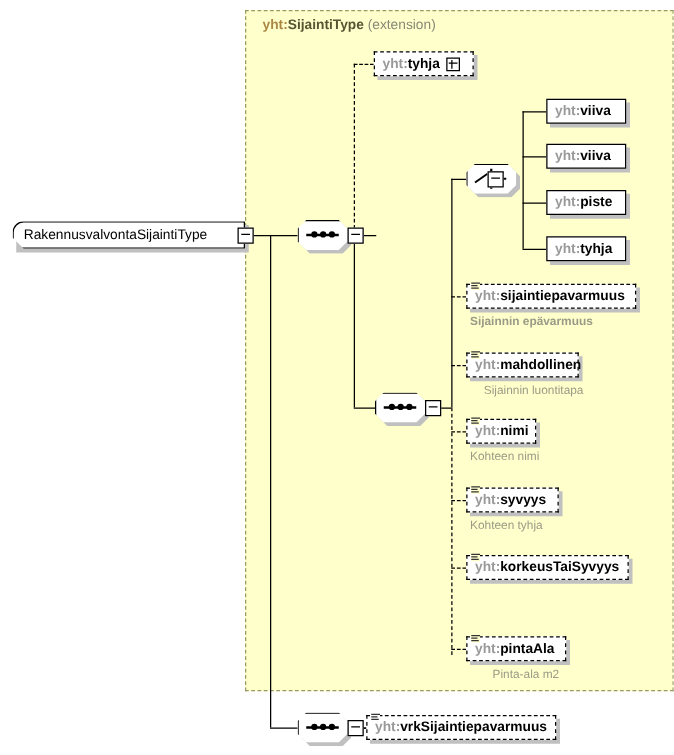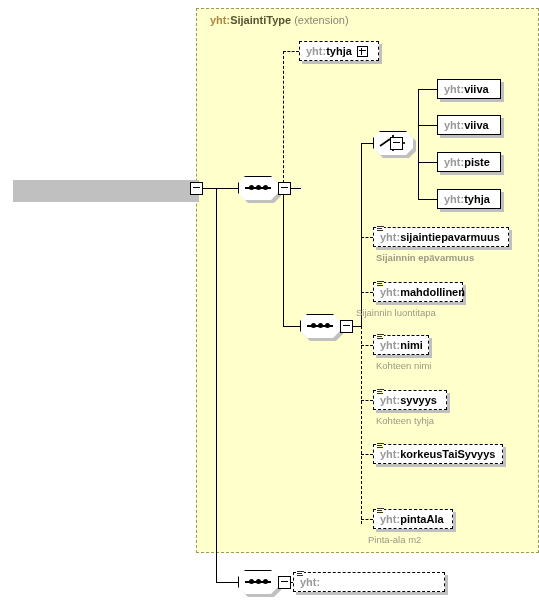--- a/index.html
+++ b/index.html
@@ -184,20 +184,23 @@
   <div class="ln v" style="left:418px;top:89px;height:110px;"></div>
   <div class="ln h" style="left:418px;top:89px;width:19px;"></div>
   <div class="ln h" style="left:418px;top:125px;width:19px;"></div>
   <div class="ln h" style="left:418px;top:162px;width:19px;"></div>
   <div class="ln h" style="left:418px;top:199px;width:19px;"></div>
 
   <div class="ln h" style="left:289px;top:582px;width:8px;"></div>
   <div class="dln h" style="left:283px;top:582px;width:10px;"></div>
 
   <div class="shadow" style="left:13px;top:180px;width:186px;height:22px;"></div>
+  <div class="rootbox" style="left:10px;top:177px;width:186px;height:22px;">
+    <span>RakennusvalvontaSijaintiType</span>
+  </div>
   <div class="minus" style="left:190px;top:182px;"></div>
 
   <div class="comp" style="left:238px;top:176px;">
     <div class="octsh"></div>
     <div class="oct"></div>
     <div class="seqg">
         <i></i>
         <i></i>
         <i></i>
       </div>
@@ -287,21 +290,21 @@
   <div class="shadow" style="left:376px;top:285px;width:90px;height:20px;"></div>
   <div class="ebox opt" style="left:373px;top:282px;width:90px;height:20px;">
     <span class="docmark">
       <i style="top:1px;width:7px;"></i>
         <i style="top:3px;width:5px;"></i>
         <i style="top:5px;width:6px;"></i>
     </span>
     <span style="color:#999999">yht:</span>
       <span>mahdollinen</span>
   </div>
-  <div class="note" style="left:356px;top:307px;">Sijainnin luontitapa</div>
+  <div class="note" style="left:387px;top:307px;">Sijainnin luontitapa</div>
 
   <div class="shadow" style="left:376px;top:338px;width:56px;height:20px;"></div>
   <div class="ebox opt" style="left:373px;top:335px;width:56px;height:20px;">
     <span class="docmark">
       <i style="top:1px;width:7px;"></i>
         <i style="top:3px;width:5px;"></i>
         <i style="top:5px;width:6px;"></i>
     </span>
     <span style="color:#999999">yht:</span>
       <span>nimi</span>
@@ -334,25 +337,26 @@
   <div class="shadow" style="left:376px;top:512px;width:80px;height:20px;"></div>
   <div class="ebox opt" style="left:373px;top:509px;width:80px;height:20px;">
     <span class="docmark">
       <i style="top:1px;width:7px;"></i>
         <i style="top:3px;width:5px;"></i>
         <i style="top:5px;width:6px;"></i>
     </span>
     <span style="color:#999999">yht:</span>
       <span>pintaAla</span>
   </div>
-  <div class="note" style="left:368px;top:534px;">Pinta-ala m2</div>
+  <div class="note" style="left:394px;top:534px;">Pinta-ala m2</div>
 
   <div class="shadow" style="left:296px;top:575px;width:152px;height:20px;"></div>
   <div class="ebox opt" style="left:293px;top:572px;width:152px;height:20px;">
     <span class="docmark" style="background:#ffffff;">
       <i style="top:1px;width:7px;"></i>
         <i style="top:3px;width:5px;"></i>
         <i style="top:5px;width:6px;"></i>
     </span>
     <span style="color:#999999">yht:</span>
+      <span>vrkSijaintiepavarmuus</span>
   </div>
 
 </div>
 
 </body></html>

